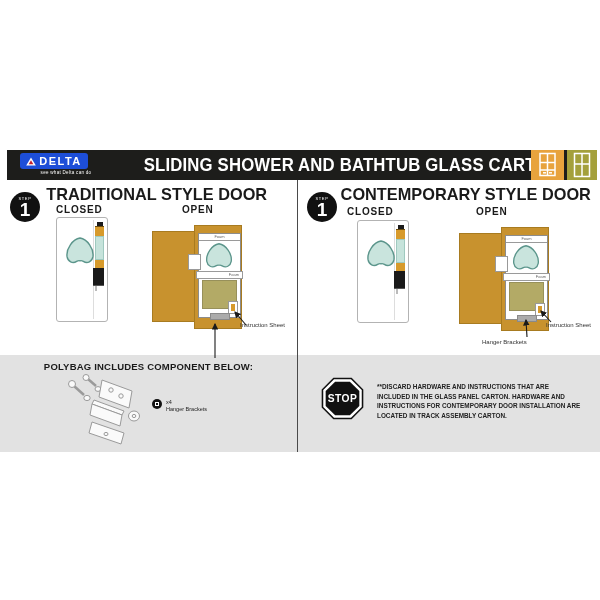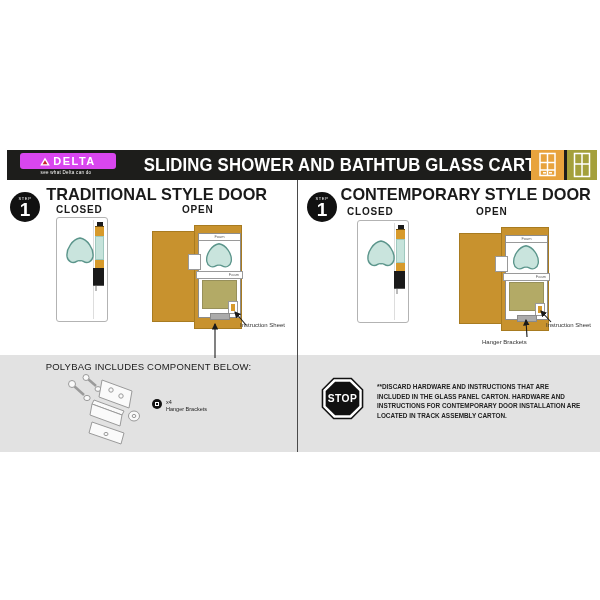--- a/index.html
+++ b/index.html
@@ -1,21 +1,21 @@
 <!DOCTYPE html>
 <html><head>
 <meta charset="utf-8">
 <style>
   html,body{margin:0;padding:0;background:#fff;}
   .canvas{position:relative;width:600px;height:600px;background:#fff;overflow:hidden;
           font-family:"Liberation Sans",sans-serif;color:#1a1a1a;}
 
   
   .header-bar{position:absolute;left:7px;top:150px;width:590px;height:30px;background:#1d1d1b;}
-  .delta-badge{position:absolute;left:13px;top:3px;width:96px;height:16px;background:#d946ef;
+  .delta-badge{position:absolute;left:13px;top:3px;width:68px;height:16px;background:#1d4ed8;
                border-radius:3px;display:flex;align-items:center;justify-content:center;}
   .delta-badge .brand-text{color:#fff;font-weight:bold;font-size:11px;letter-spacing:1.5px;margin-left:3px;}
   .delta-tagline{position:absolute;left:13px;top:20px;width:92px;text-align:center;color:#fff;
                  font-size:4.5px;letter-spacing:.3px;}
   .header-title{position:absolute;left:112px;top:0;width:412px;height:30px;line-height:30px;
                 text-align:center;color:#fff;font-weight:bold;font-size:19px;white-space:nowrap;
                 transform:scaleX(.88);transform-origin:center;letter-spacing:.2px;}
   .door-tile{position:absolute;top:150px;height:30px;}
   .tile-orange{left:531px;width:33px;background:#e8a33d;}
   .tile-olive{left:567px;width:30px;background:#a4a03b;}
@@ -60,21 +60,21 @@
   .tray-flap{position:absolute;left:-11px;top:20px;width:11px;height:14px;background:#fff;border:1px solid #999;}
 
   
   .callout{position:absolute;font-size:6px;color:#333;white-space:nowrap;}
   .overlay{position:absolute;left:0;top:0;pointer-events:none;z-index:5;}
 
   
   .gray-box{position:absolute;top:355px;height:97px;background:#e2e2e2;}
   .gray-left{left:0;width:297px;}
   .gray-right{left:298px;width:302px;}
-  .polybag-heading{position:absolute;left:0;top:361px;width:297px;text-align:center;font-weight:normal;
+  .polybag-heading{position:absolute;left:0;top:361px;width:297px;text-align:center;font-weight:bold;
                    font-size:9.5px;letter-spacing:.2px;}
   .exploded{position:absolute;left:58px;top:374px;}
   .part-key{position:absolute;left:152px;top:399px;display:flex;align-items:flex-start;gap:4px;}
   .key-circle{width:10px;height:10px;border-radius:50%;background:#111;position:relative;flex:0 0 auto;}
   .key-circle::after{content:"";position:absolute;inset:3px;border:1px solid #fff;}
   .key-text{font-size:5.5px;line-height:1.25;color:#222;}
 
   .stop-svg{position:absolute;left:321px;top:377px;}
   .stop-text{position:absolute;left:377px;top:382px;width:204px;font-size:6.4px;line-height:1.5;
              font-weight:bold;color:#222;}

